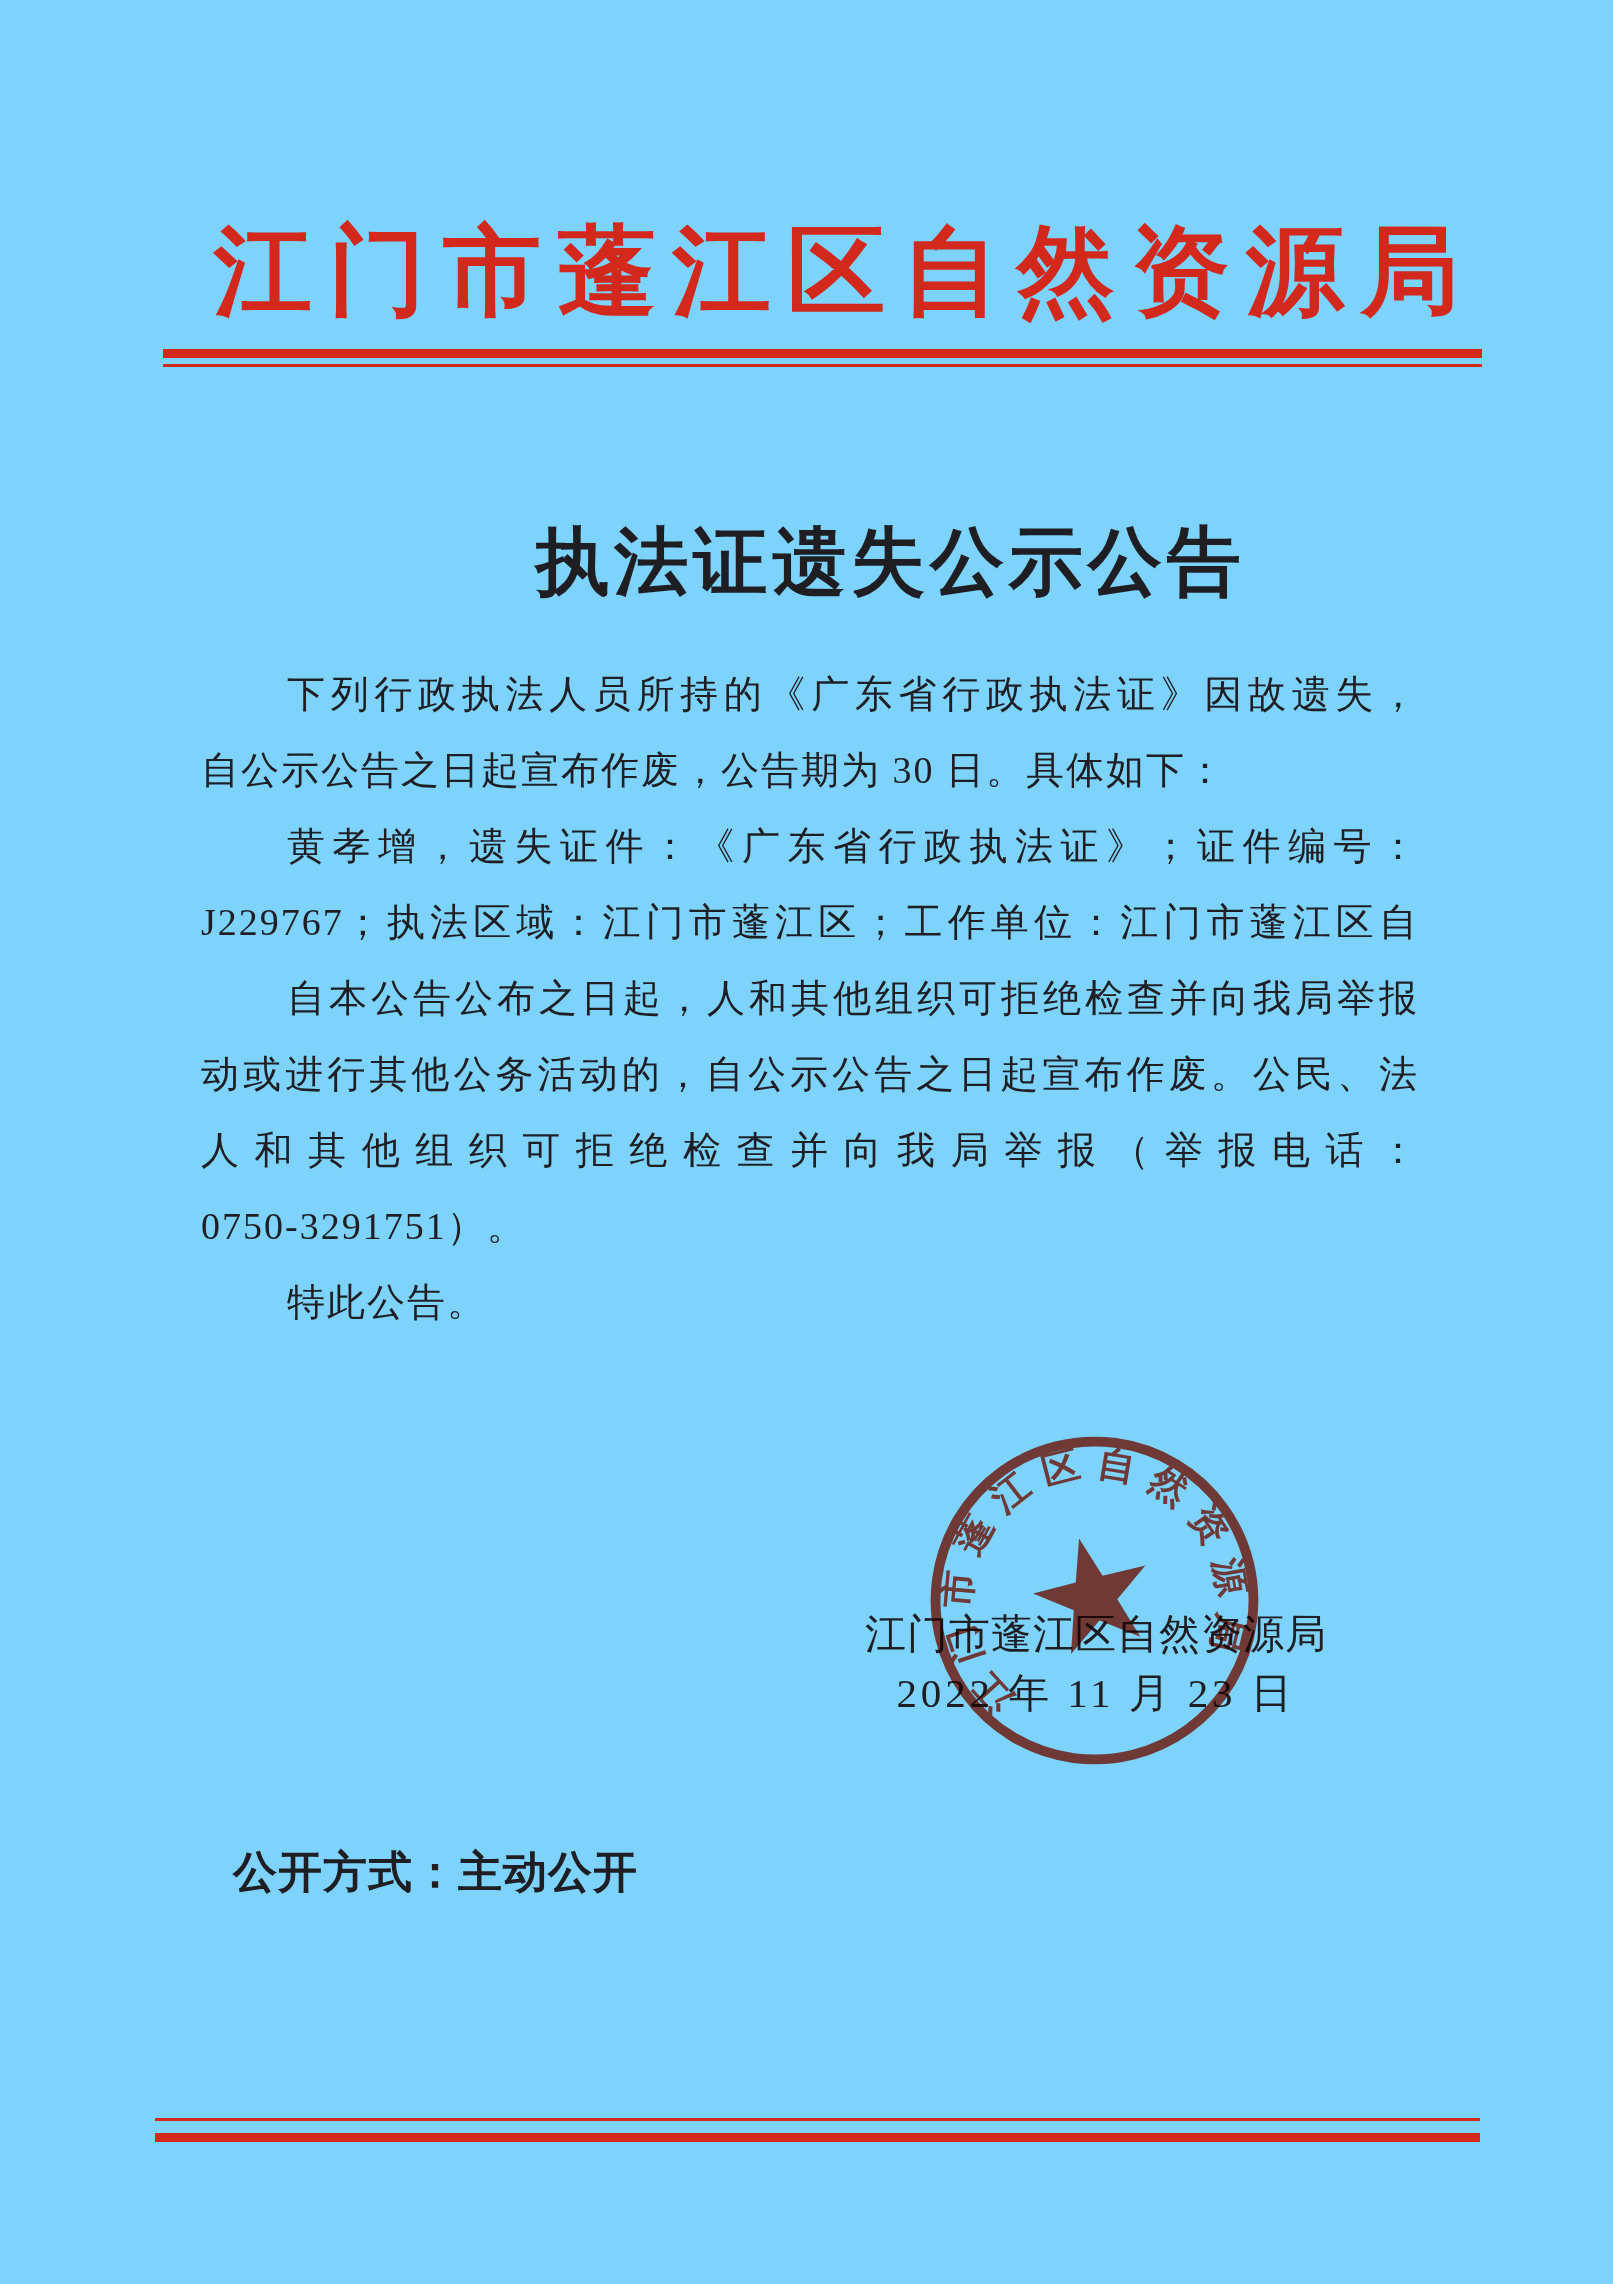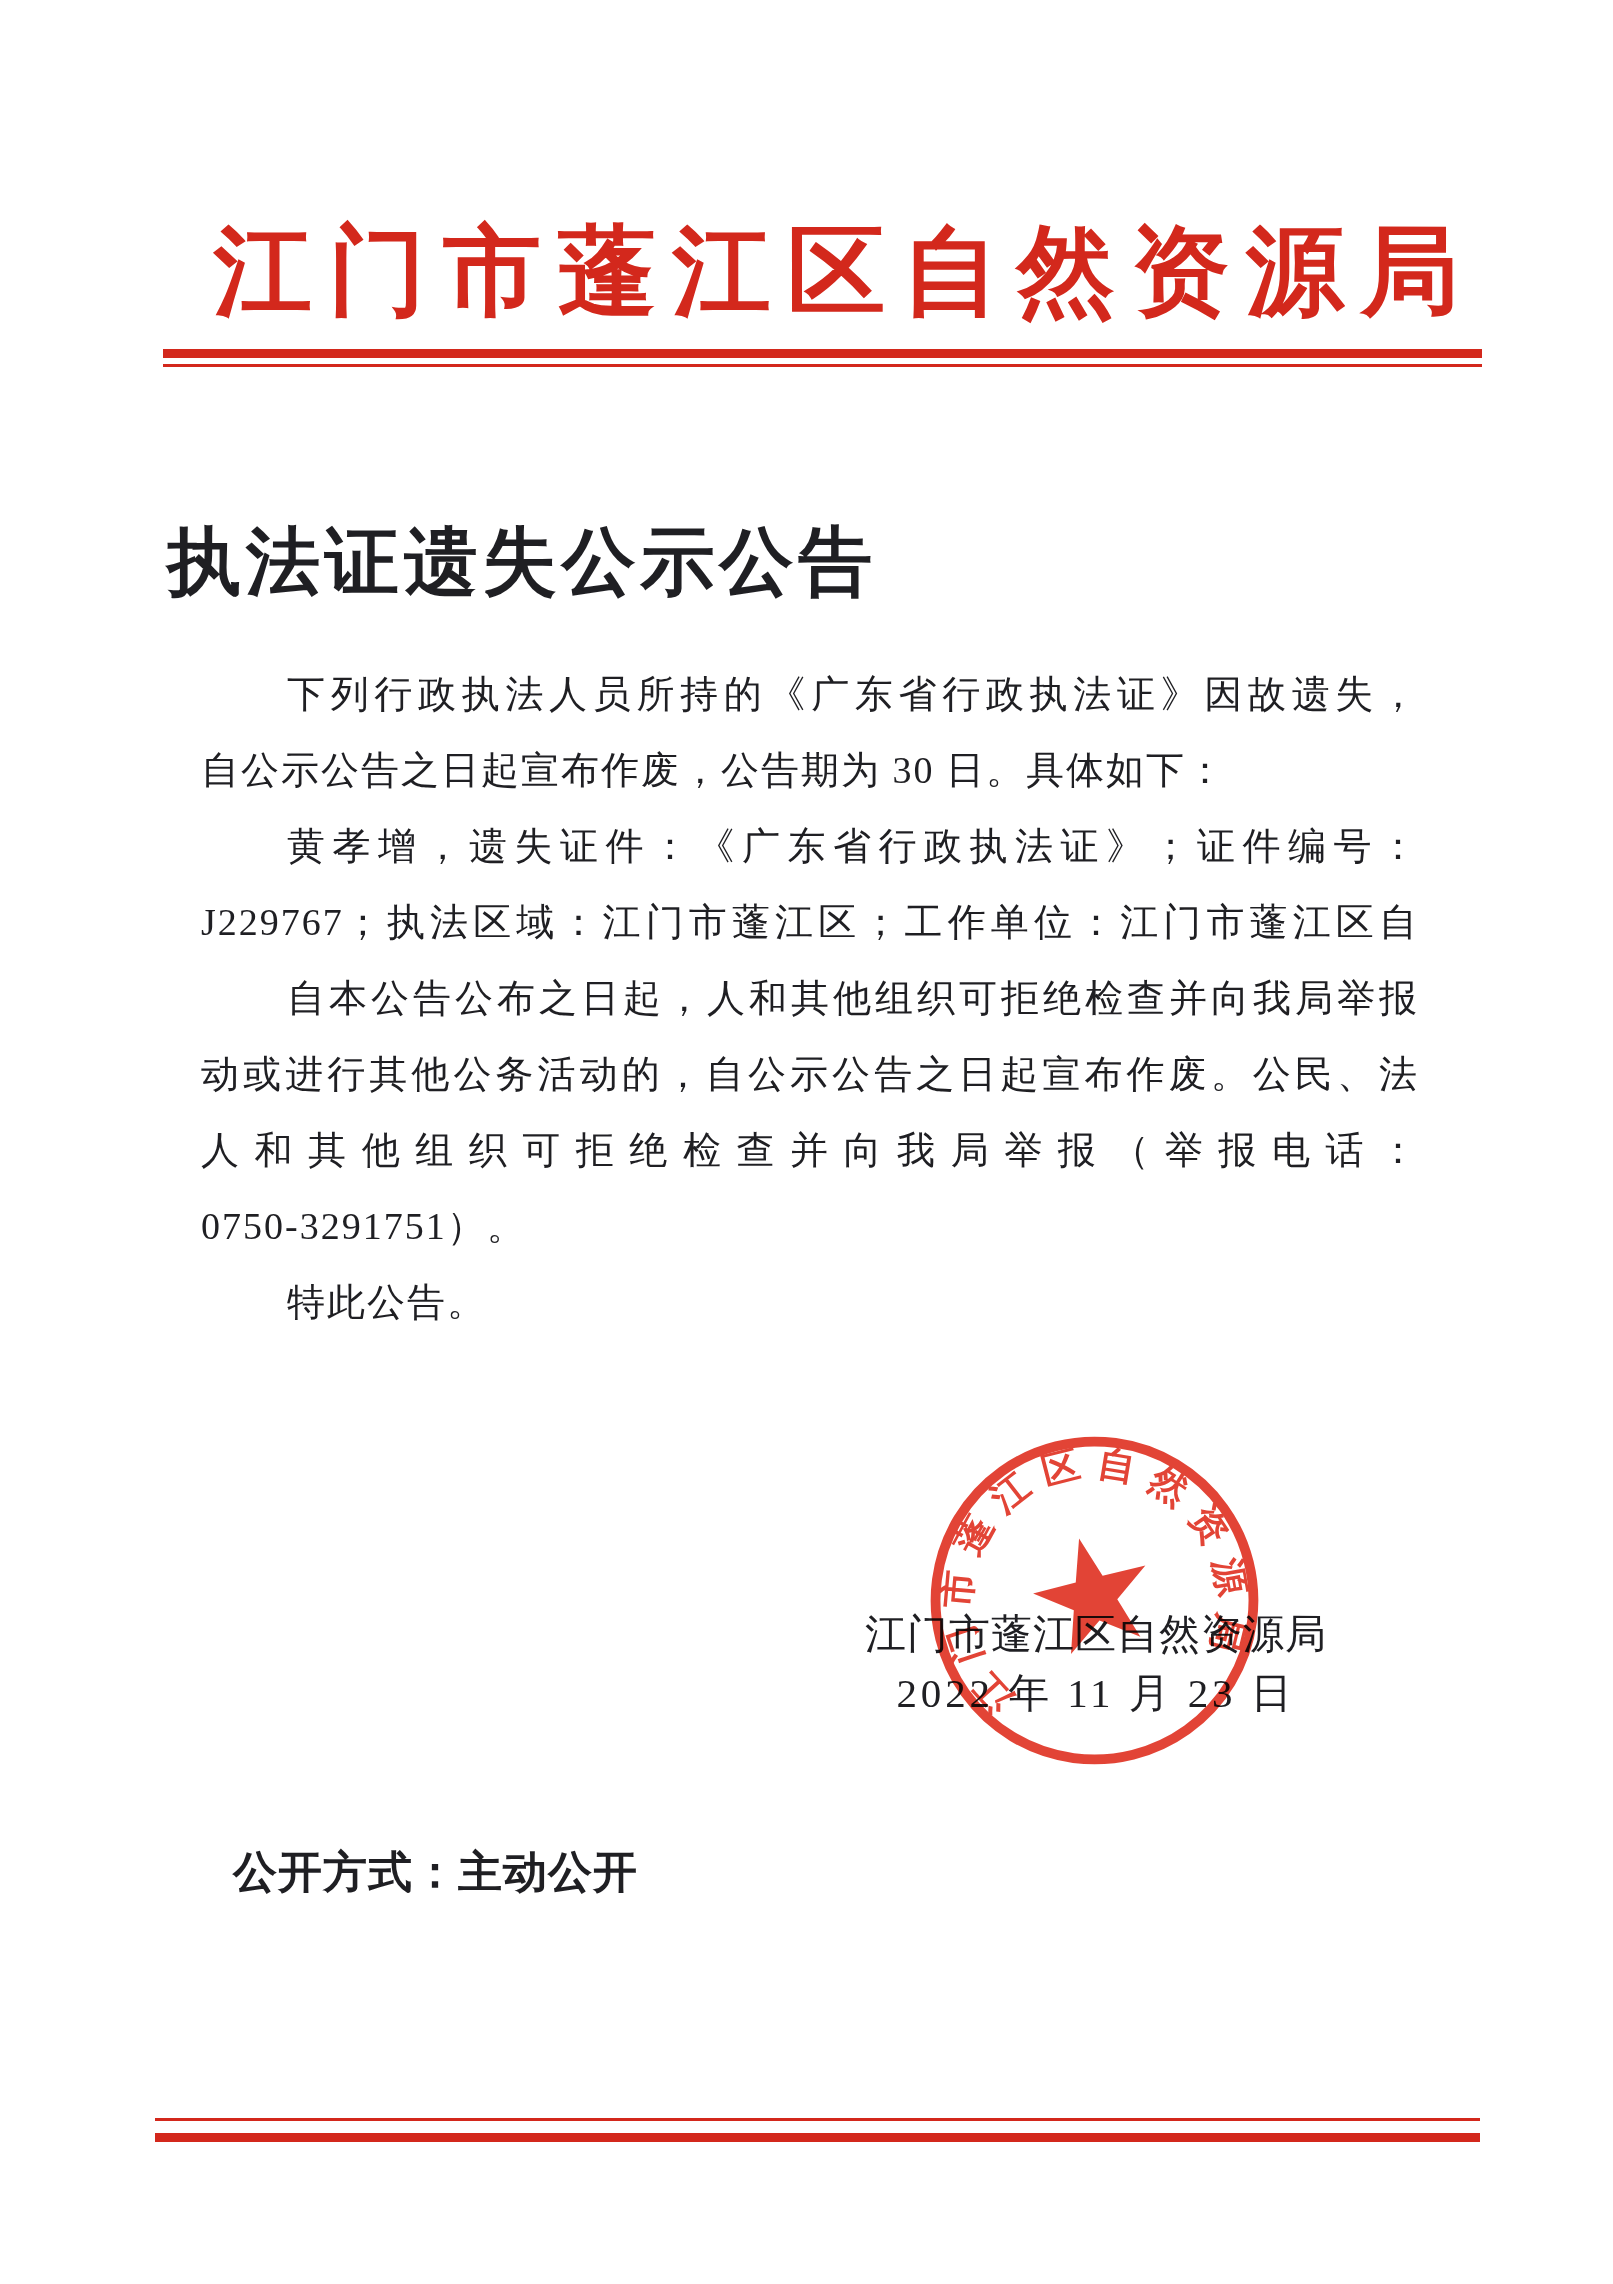--- a/index.html
+++ b/index.html
@@ -5,21 +5,21 @@
   html, body {
     margin: 0;
     padding: 0;
     background: #e8e8e8;
   }
   .page {
     position: relative;
     width: 1613px;
     height: 2285px;
     margin: 0 auto;
-    background: #ffffff;
+    background: #7dd3fc;
     overflow: hidden;
     font-family: "Liberation Serif", "DejaVu Serif", serif;
   }
 
   
   .agency-header {
     position: absolute;
     left: 186px;
     top: 214px;
     width: 1317px;
@@ -43,21 +43,21 @@
 
   
   .doc-title {
     position: absolute;
     left: 167px;
     top: 518px;
     width: 1447px;
     height: 88px;
     line-height: 88px;
     margin: 0;
-    text-align: left;
+    text-align: center;
     font-size: 74px;
     font-weight: bold;
     letter-spacing: 4.9px;
     color: var(--text-black, #1f1f23);
     white-space: nowrap;
   }
 
   
   .doc-body {
     position: absolute;

